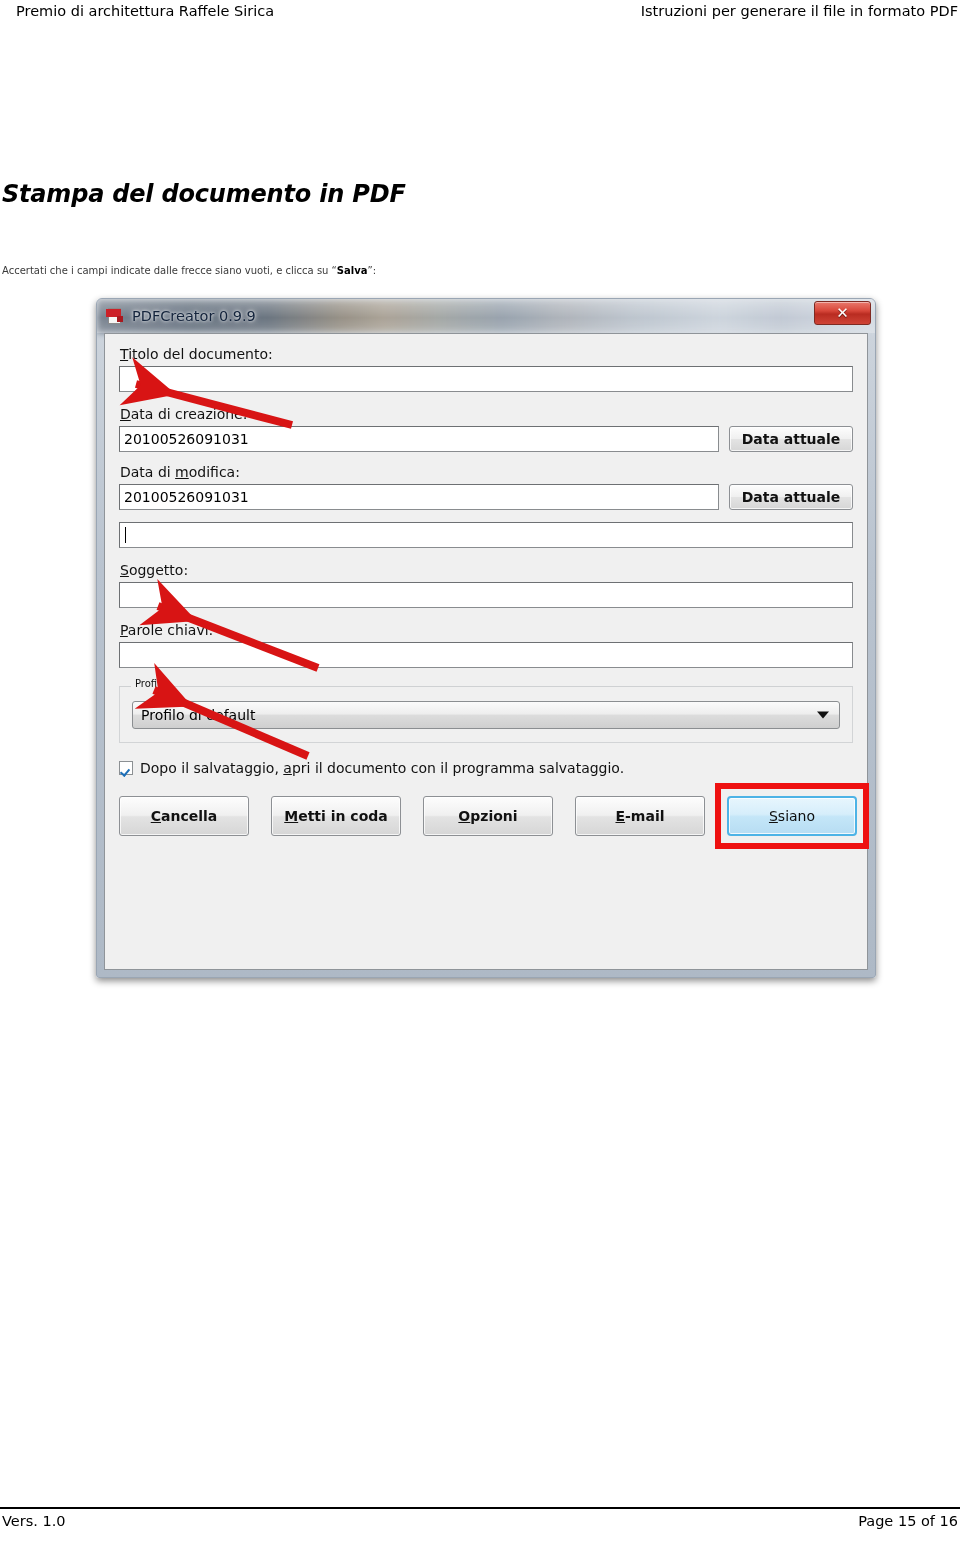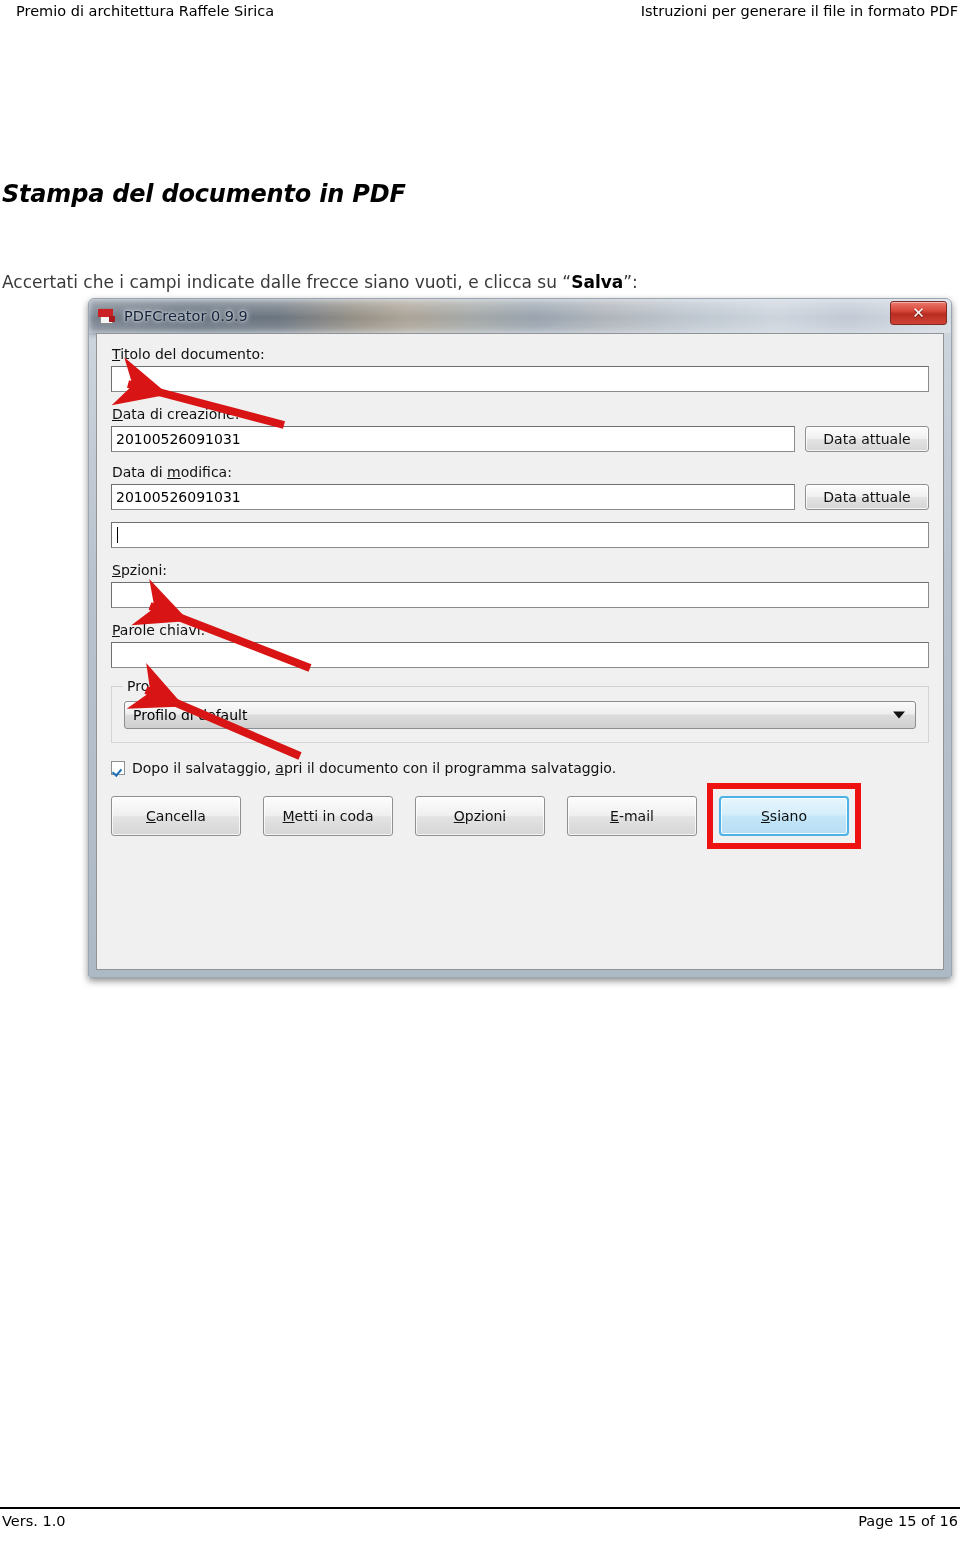--- a/index.html
+++ b/index.html
@@ -48,32 +48,32 @@
     font-size: 24px;
     font-weight: bold;
     font-style: italic;
     color: #000;
     letter-spacing: -0.2px;
   }
   .doc-intro {
     position: absolute;
     top: 255px;
     left: 2px;
-    font-size: 17px;
+    font-size: 10px;
     color: #3a3a3a;
     white-space: nowrap;
   }
   .doc-intro b { color: #000; }
 
   
   .figure {
     position: absolute;
     top: 298px;
-    left: 88px;
-    width: 864px;
+    left: 96px;
+    width: 780px;
     height: 680px;
   }
 
   
   .win-frame {
     position: absolute;
     inset: 0;
     background: linear-gradient(180deg,#cfd6de 0%, #b9c3cf 40%, #aeb9c6 100%);
     border: 1px solid #9aa6b4;
     border-radius: 6px 6px 3px 3px;
@@ -207,20 +207,21 @@
     border-radius: 3px;
     background: linear-gradient(180deg,#fdfdfd 0%, #f0f0f0 48%, #e3e3e3 52%, #d6d6d6 100%);
     box-shadow: inset 0 0 0 1px rgba(255,255,255,0.75);
     font-size: 14px;
     color: #111;
     display: flex;
     align-items: center;
     justify-content: center;
     box-sizing: border-box;
     font-family: "DejaVu Sans", sans-serif;
+    font-weight: bold;
   }
   .btn-date {
     width: 124px;
     height: 26px;
     flex: 0 0 auto;
   }
 
   .gap-sm { height: 12px; }
   .gap-md { height: 14px; }
 
@@ -242,21 +243,21 @@
     box-sizing: border-box;
     padding: 14px 12px 13px 12px;
     background: transparent;
   }
   .groupbox > .gb-title {
     position: absolute;
     top: -9px;
     left: 11px;
     background: #f0f0f0;
     padding: 0 4px;
-    font-size: 14px;
+    font-size: 10px;
     color: #111;
   }
   .combo {
     height: 28px;
     border: 1px solid #8b8e91;
     border-radius: 3px;
     background: linear-gradient(180deg,#fbfbfb 0%, #eeeeee 45%, #dcdcdc 52%, #cfcfcf 100%);
     box-sizing: border-box;
     display: flex;
     align-items: center;
@@ -440,21 +441,21 @@
 
       <div class="gap-sm"></div>
 
       <div class="textinput">
           <span></span>
           <span class="caret"></span>
         </div>
 
       <div class="gap-md"></div>
 
-      <div class="field-label"><u>S</u><span>pzioni:</span></div>
+      <div class="field-label"><u>S</u><span>oggetto:</span></div>
       <div class="textinput">
           <span></span>
         </div>
 
       <div class="gap-md"></div>
 
       <div class="field-label"><u>P</u><span>arole chiavi:</span></div>
       <div class="textinput">
           <span></span>
         </div>

